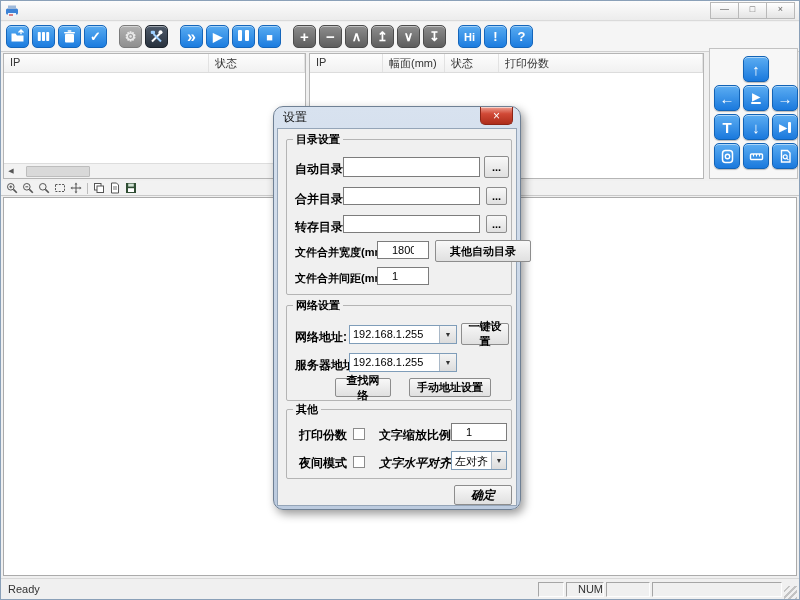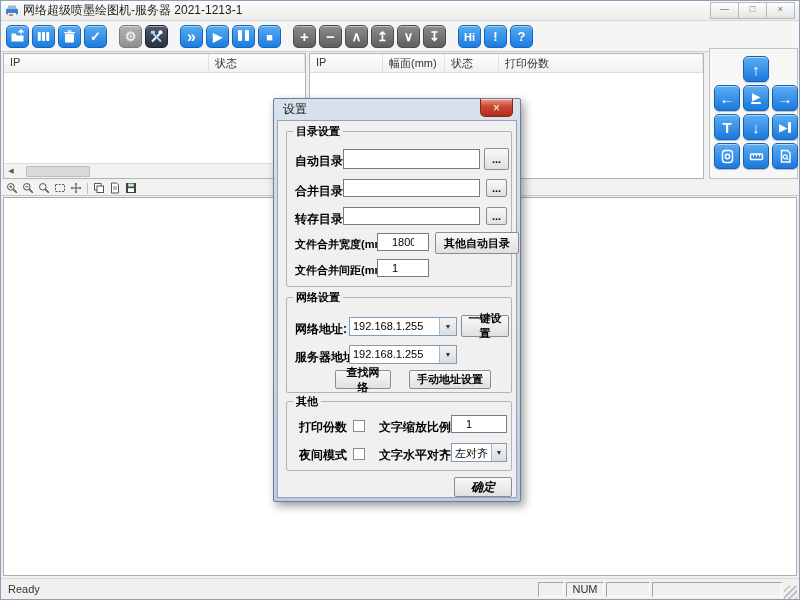--- a/index.html
+++ b/index.html
@@ -55,25 +55,25 @@
            display:flex;align-items:center;padding-left:4px;box-sizing:border-box;}
   .vicon{width:14px;height:13px;margin-right:2px;display:flex;align-items:center;justify-content:center;cursor:pointer;}
   .vsep{width:1px;height:11px;background:#bcbcbc;margin:0 4px 0 2px;}
   
   .preview{left:2px;top:196px;width:794px;height:379px;background:#fff;border:1px solid #ababab;box-sizing:border-box;}
   
   .statusbar{left:0;bottom:0;width:100%;height:21px;background:#f0f0f0;border-top:1px solid #d8d8d8;
              display:flex;align-items:center;font-size:11px;color:#333;box-sizing:border-box;padding:0 2px;}
   .ready{margin-left:5px;}
   .pane{height:15px;border:1px solid;border-color:#a6a6a6 #fdfdfd #fdfdfd #a6a6a6;margin-left:2px;
-        box-sizing:border-box;text-align:center;line-height:13px;}
+        box-sizing:border-box;text-align:right;line-height:13px;}
   .grip{width:13px;height:13px;margin-left:2px;align-self:flex-end;
         background:repeating-linear-gradient(315deg,#c3c3c3 0 2px,transparent 2px 4.5px);}
   
-  .dialog{left:272px;top:97px;width:248px;height:404px;border:1px solid #6f8094;border-radius:2px;
+  .dialog{left:272px;top:105px;width:248px;height:404px;border:1px solid #6f8094;border-radius:10px;
           background:linear-gradient(#d8e2ef,#bccbdf);box-shadow:3px 4px 10px rgba(0,0,0,.4);box-sizing:border-box;}
   .dlg-title{height:21px;display:flex;align-items:center;padding-left:9px;font-size:12px;color:#101010;}
   .dlg-close{position:absolute;top:0;right:7px;width:33px;height:18px;border:1px solid #8c2517;
              border-top:none;border-radius:0 0 5px 5px;color:#fff;font-size:12px;line-height:16px;
              text-align:center;background:linear-gradient(#efa092,#d14936 40%,#ad2d1b);
              box-shadow:inset 0 1px 0 rgba(255,255,255,.55);cursor:pointer;}
   .dlg-body{position:absolute;left:3px;right:3px;top:21px;bottom:3px;background:#f0f0f0;
             border:1px solid #95a5b8;box-sizing:border-box;}
   .group{position:absolute;border:1px solid #b4b4b4;border-radius:2px;box-sizing:border-box;}
   .group-label{position:absolute;top:-8px;left:6px;background:#f0f0f0;padding:0 3px;
@@ -99,21 +99,20 @@
 
   <div class="abs titlebar">
     <span style="display:flex;">
       <svg width="14" height="14" viewBox="0 0 14 14">
           <rect x="1" y="4.5" width="12" height="6" rx="1.5" fill="#3c82d6"></rect>
           <rect x="3" y="1.5" width="8" height="3.5" fill="#9db8d9"></rect>
           <rect x="3" y="9" width="8" height="4" fill="#eef3f9"></rect>
           <path d="M4 11h4" stroke="#c33" stroke-width="1.2"></path>
         </svg>
     </span>
-    <span class="title-text">网络超级喷墨绘图机-服务器 2021-1213-1</span>
     <span class="win-controls">
       <span class="win-btn">—</span>
       <span class="win-btn">□</span>
       <span class="win-btn">×</span>
     </span>
   </div>
 
   <div class="abs toolbar">
     <button class="tb blue">
       <svg width="15" height="15" viewBox="0 0 15 15">
@@ -340,21 +339,21 @@
         <input class="tinput" style="left: 56px; top: 17px; width: 137px; height: 20px;">
         <button class="cbtn" style="left:197px;top:16px;width:25px;height:22px;">...</button>
         <span class="flabel" style="left:8px;top:51px;">合并目录</span>
         <input class="tinput" style="left: 56px; top: 47px; width: 137px; height: 18px;">
         <button class="cbtn" style="left:199px;top:47px;width:21px;height:18px;">...</button>
         <span class="flabel" style="left:8px;top:79px;">转存目录</span>
         <input class="tinput" style="left: 56px; top: 75px; width: 137px; height: 18px;">
         <button class="cbtn" style="left:199px;top:75px;width:21px;height:18px;">...</button>
         <span class="flabel small" style="left:8px;top:105px;">文件合并宽度(mm)</span>
         <input class="tinput" style="left: 90px; top: 101px; width: 52px; height: 18px;" value="1800">
-        <button class="cbtn" style="left:148px;top:100px;width:84px;height:22px;">其他自动目录</button>
+        <button class="cbtn" style="left:148px;top:100px;width:96px;height:22px;">其他自动目录</button>
         <span class="flabel small" style="left:8px;top:131px;">文件合并间距(mm)</span>
         <input class="tinput" style="left: 90px; top: 127px; width: 52px; height: 18px;" value="1">
       </div>
 
       <div class="group" style="left:8px;top:176px;width:226px;height:96px;">
         <span class="group-label">网络设置</span>
         <span class="flabel" style="left:8px;top:23px;">网络地址:</span>
         <span class="combo" style="left:62px;top:19px;width:108px;">
           <span class="val">192.168.1.255</span>
           <span class="drop">▼</span>
@@ -370,21 +369,21 @@
       </div>
 
       <div class="group" style="left:8px;top:280px;width:226px;height:70px;">
         <span class="group-label">其他</span>
         <span class="flabel" style="left:12px;top:17px;">打印份数</span>
         <span class="checkbox" style="left:66px;top:18px;"></span>
         <span class="flabel" style="left:92px;top:17px;">文字缩放比例</span>
         <input class="tinput" style="left: 164px; top: 13px; width: 56px; height: 18px;" value="1">
         <span class="flabel" style="left:12px;top:45px;">夜间模式</span>
         <span class="checkbox" style="left:66px;top:46px;"></span>
-        <span class="flabel" style="left:92px;top:45px;">文字水平对齐</span>
+        <span class="flabel" style="left:92px;top:45px;font-style:italic;">文字水平对齐</span>
         <span class="combo" style="left:164px;top:41px;width:56px;">
           <span class="val">左对齐</span>
           <span class="drop" style="width:14px;">▼</span>
         </span>
       </div>
 
       <button class="cbtn" style="left:176px;top:356px;width:58px;height:20px;font-size:12px;font-style:italic;">确定</button>
     </div>
   </div>
 

